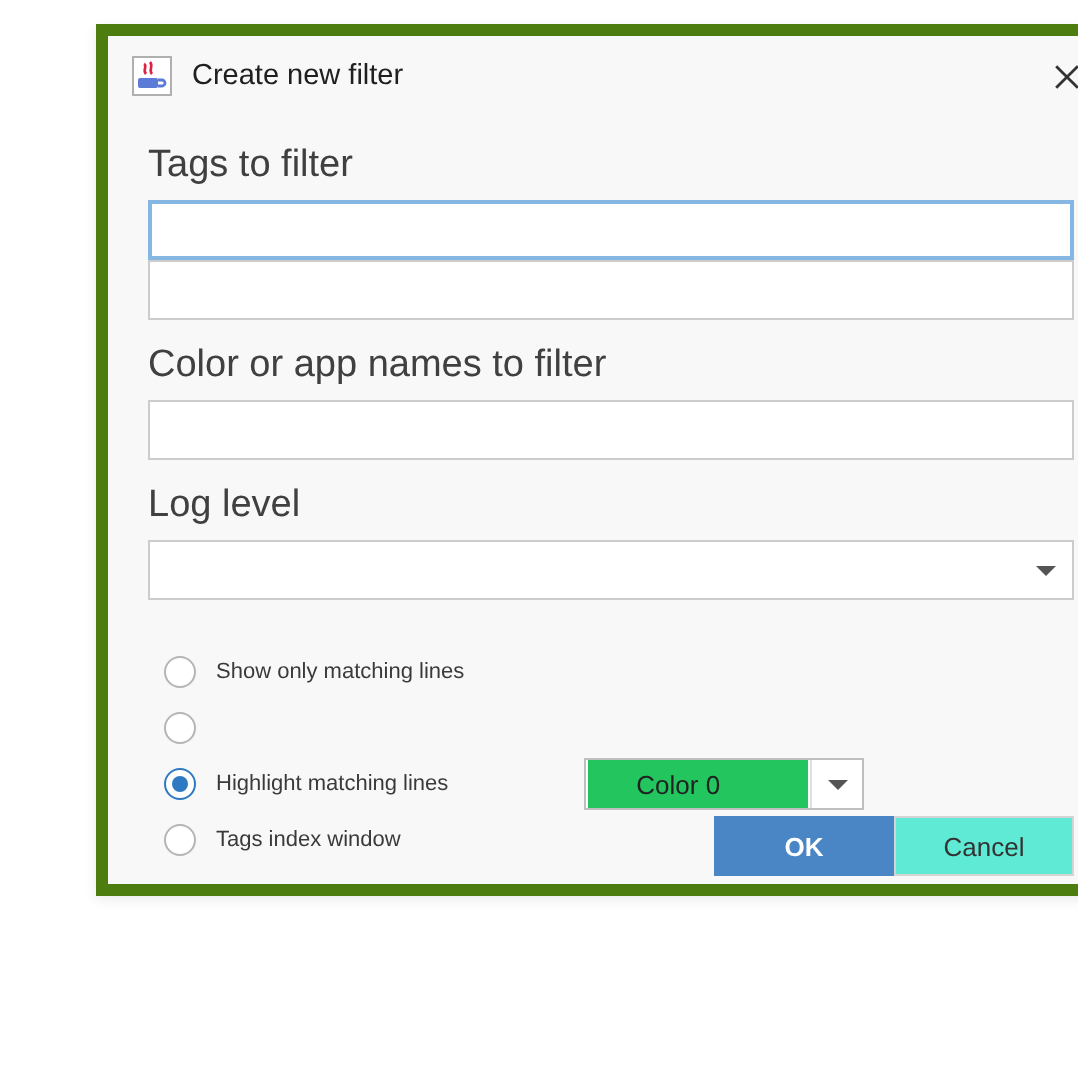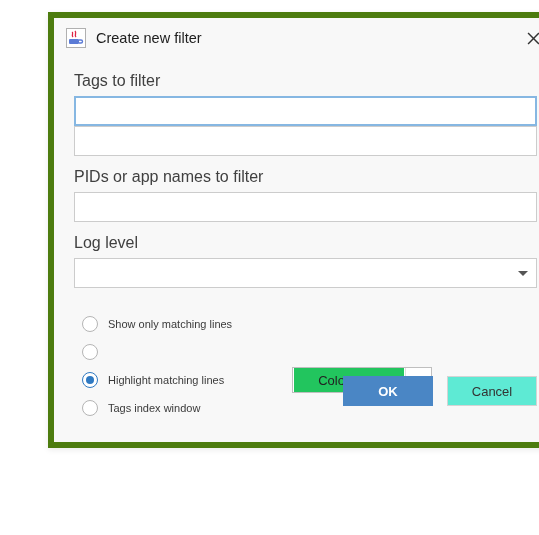--- a/index.html
+++ b/index.html
@@ -54,21 +54,21 @@
     align-items: center;
     justify-content: center;
     color: #333;
     cursor: pointer;
   }
   .close-btn svg { width: 13px; height: 13px; }
   .content {
     padding: 14px 20px 0 20px;
   }
   .field-label {
-    font-size: 16px;
+    font-size: 19px;
     color: #404040;
     margin-top: 12px;
     margin-bottom: 6px;
   }
   .field-label.first { margin-top: 4px; }
   .text-input {
     width: 100%;
     height: 30px;
     background: #ffffff;
     border: 1px solid #cccccc;
@@ -159,23 +159,22 @@
     width: 26px;
     height: 100%;
     display: flex;
     align-items: center;
     justify-content: center;
     border-left: 1px solid #e0e0e0;
   }
   .button-row {
     position: absolute;
     right: 20px;
-    bottom: 36px;
-    display: flex;
-    gap: 14px;
+    bottom: 4px;
+    display: flex;
   }
   .btn {
     height: 30px;
     min-width: 90px;
     display: flex;
     align-items: center;
     justify-content: center;
     font-size: 13px;
     cursor: pointer;
     border: 1px solid transparent;
@@ -215,21 +214,21 @@
     </div>
   </div>
 
   <div class="content">
 
     <div class="field-label first">Tags to filter</div>
     <input class="text-input focused" value="" style="">
 
     <input class="text-input" value="" style="">
 
-    <div class="field-label">PIDs or app names to filter</div>
+    <div class="field-label">Color or app names to filter</div>
     <input class="text-input" value="" style="">
 
     <div class="field-label">Log level</div>
     <div class="select-wrap">
       <div class="caret"></div>
     </div>
 
     <div class="radio-group">
 
       <div class="radio-row">

